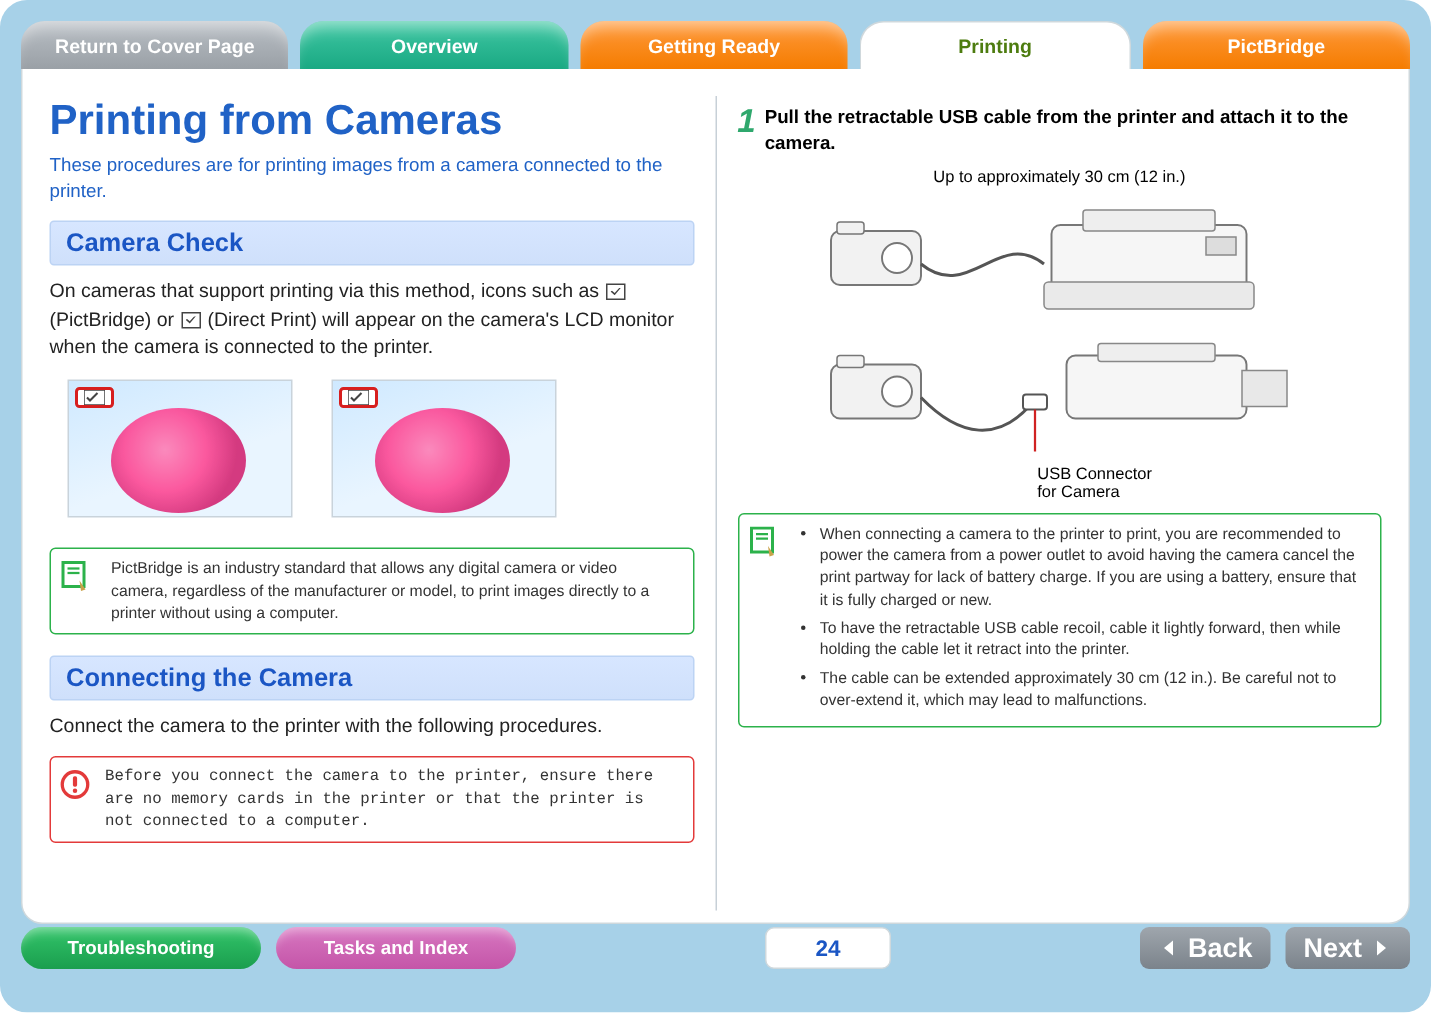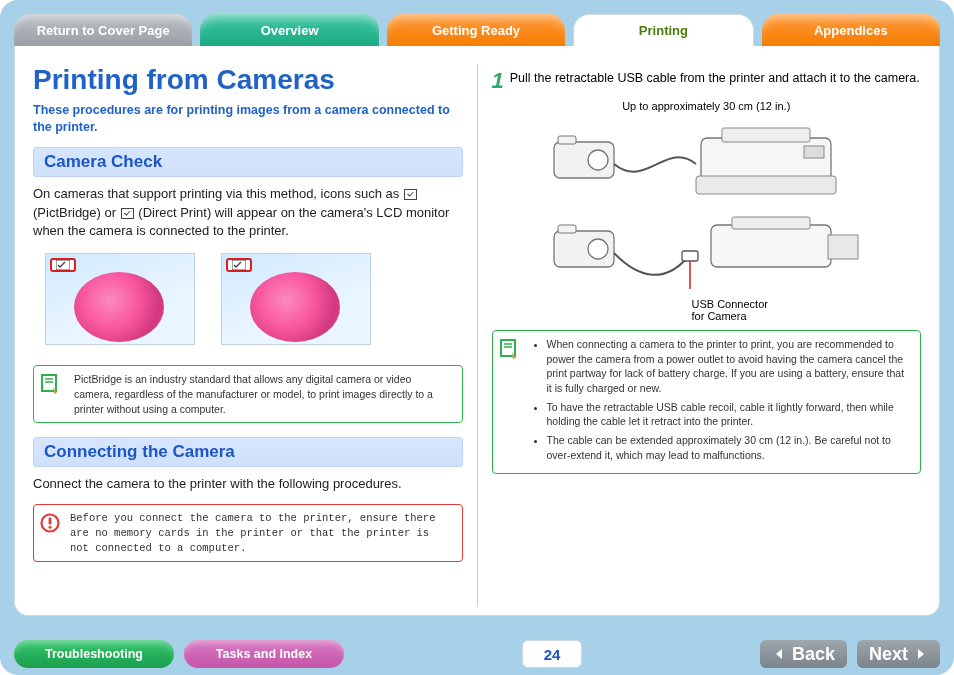--- a/index.html
+++ b/index.html
@@ -68,21 +68,21 @@
     border-left: 1px solid #c7d0d7;
   }
   h1.page-title {
     margin: 0 0 6px 0;
     font-size: 28px;
     font-weight: 600;
     color: #2062c6;
   }
   .intro {
     color: #2062c6;
-    font-weight: bold;
+    font-weight: normal;
     font-size: 12.5px;
     line-height: 1.35;
     margin-bottom: 11px;
   }
   .section-bar {
     background: linear-gradient(#d7e6ff,#cfe0fb);
     border: 1px solid #bcd3f4;
     border-radius: 3px;
     color: #1b56c4;
     font-weight: 700;
@@ -171,21 +171,21 @@
   }
   .step-num {
     font-size: 22px;
     font-style: italic;
     font-weight: 700;
     color: #2fa86d;
     line-height: 1;
   }
   .step-text{
     font-size: 12.5px;
-    font-weight: 400;
+    font-weight: 700;
     line-height:1.35;
   }
   .diagram {
     height: 88px;
     margin: 6px auto 4px auto;
     display:flex;
     align-items:center;
     justify-content:center;
   }
   .cap-center{
@@ -201,40 +201,40 @@
   .right-note .note-box{
     font-size:10.5px;
   }
   .right-note ul{
     margin:0; padding-left:14px;
   }
   .right-note li{ margin-bottom:4px;}
   
   .bottom {
     position:absolute;
-    left:14px; right:14px; bottom:4px;
+    left:14px; right:14px; bottom:26px;
     height:34px;
     display:flex;
     align-items:center;
     gap:10px;
   }
   .pill {
     height:28px;
     border-radius:14px;
     color:#fff;
     font-weight:bold;
     font-size:12.5px;
     display:flex;align-items:center;justify-content:center;
     padding: 0 18px;
     box-shadow: inset 0 8px 8px -6px rgba(255,255,255,0.5);
   }
   .pill-trouble{ background: linear-gradient(#33c56a,#1a9e4e); width:160px;}
   .pill-tasks  { background: linear-gradient(#d877c1,#c455a8); width:160px;}
   .pagenum {
-    width:60px; height:28px;
+    width:84px; height:28px;
     background:#fff;
     border:1px solid #cfd8dc;
     border-radius:6px;
     font-weight:bold;
     font-size:15px;
     color:#1b56c4;
     display:flex;align-items:center;justify-content:center;
     margin:0 auto;
   }
   .spacer{flex:1;}
@@ -269,21 +269,21 @@
 </head>
 <body>
 
 <div class="frame">
 
   <div class="tabs">
     <div class="tab tab-return">Return to Cover Page</div>
     <div class="tab tab-overview">Overview</div>
     <div class="tab tab-ready">Getting Ready</div>
     <div class="tab tab-print">Printing</div>
-    <div class="tab tab-append">Appendices</div>
+    <div class="tab tab-append">PictBridge</div>
   </div>
 
   <div class="page">
 
     <div class="col">
       <h1 class="page-title">Printing from Cameras</h1>
       <div class="intro">These procedures are for printing images from a camera connected to the printer.</div>
 
       <div class="section-bar">Camera Check</div>
       <div class="body-text">

